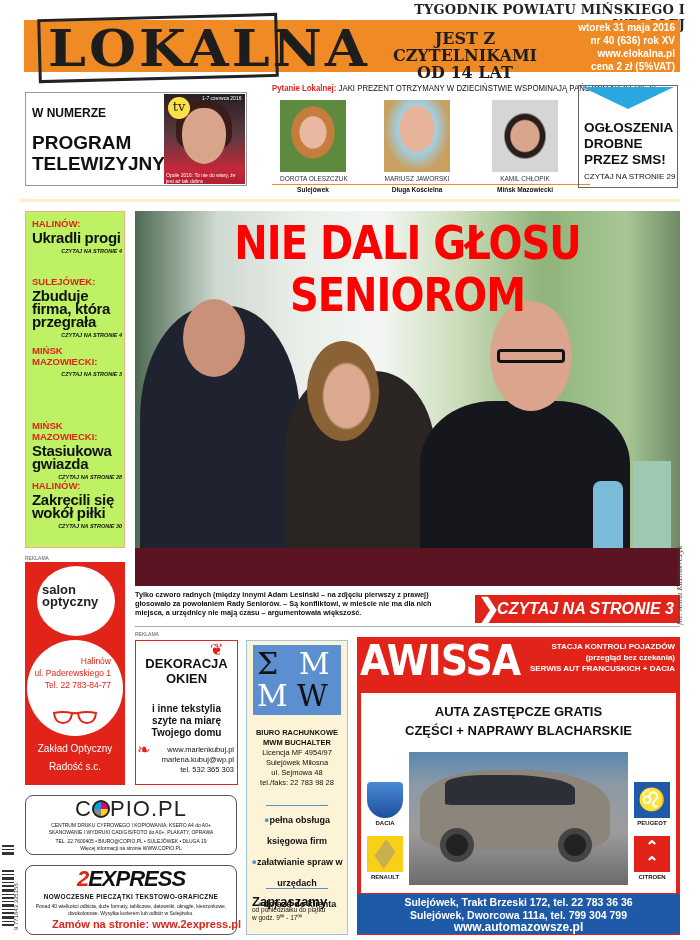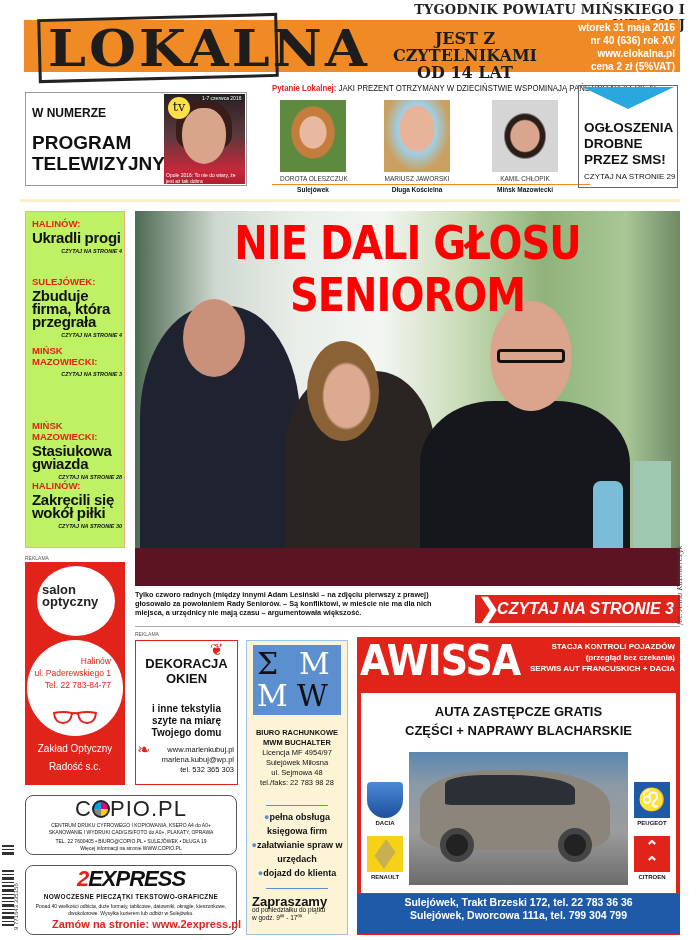--- a/index.html
+++ b/index.html
@@ -69,21 +69,21 @@
 #deko-contact{left:150px;top:745px;width:84px;text-align:right;font-size:7.5px;line-height:10px;}
 #deko-orn1{left:210px;top:640px;color:#e2231a;font-size:16px;}
 #deko-orn2{left:137px;top:740px;color:#e2231a;font-size:16px;}
 
 #mwm{left:246px;top:640px;width:102px;height:295px;background:#fdf3d6;border:1px solid #9ec3e6;}
 #mwm-logo{left:253px;top:645px;width:88px;height:70px;background:#5b8fd0;}
 .mwm-l{position:absolute;font-family:"DejaVu Serif",serif;font-size:30px;line-height:30px;}
 #mwm-title{left:246px;top:728px;width:102px;text-align:center;font-size:7.5px;font-weight:bold;line-height:10px;}
 #mwm-info{left:246px;top:748px;width:102px;text-align:center;font-size:7.5px;line-height:10px;}
 .mwm-hr{position:absolute;left:266px;width:62px;height:1px;background:#5b8fd0;}
-#mwm-list{left:246px;top:810px;width:102px;text-align:center;font-size:9px;font-weight:bold;line-height:14px;}
+#mwm-list{left:246px;top:810px;width:102px;text-align:center;font-size:9px;font-weight:bold;line-height:21px;}
 #mwm-list .dot{color:#5b8fd0;}
 #mwm-foot{left:252px;top:898px;width:94px;font-size:6.5px;line-height:8px;}
 
 #awissa{left:357px;top:637px;width:323px;height:298px;background:#e2231a;}
 #awissa-name{left:360px;top:636px;color:#fff;font-weight:bold;font-size:38px;letter-spacing:-1px;transform:scaleY(1.1);transform-origin:top;font-family:"DejaVu Sans",sans-serif;}
 #awissa-serv{left:500px;top:641px;width:175px;text-align:right;color:#fff;font-size:8px;font-weight:bold;line-height:11px;}
 #awissa-white{left:361px;top:693px;width:315px;height:200px;background:#fff;}
 #awissa-h1{left:361px;top:702px;width:315px;text-align:center;font-size:13px;font-weight:bold;line-height:19px;}
 #awissa-car{left:409px;top:752px;width:219px;height:133px;background:linear-gradient(180deg,#5a87b0 0%,#8c9aa6 25%,#9c9c9c 60%,#6b6b6b 100%);}
 #car-body{left:420px;top:770px;width:190px;height:80px;border-radius:40% 45% 20% 20%;background:#8c857b;}
@@ -320,20 +320,21 @@
   <div>PEUGEOT</div>
 </div>
 <div class="brand" style="left:632px;top:836px;">
   <div class="badge" style="background:#e2231a;color:#fff;font-size:16px;line-height:16px;padding-top:3px;">⌃<br>⌃</div>
   <div>CITROEN</div>
 </div>
 <div class="abs" id="awissa-blue"></div>
 <div class="abs" id="awissa-addr">
   <div>Sulejówek, Trakt Brzeski 172, tel. 22 783 36 36</div>
   <div>Sulejówek, Dworcowa 111a, tel. 799 304 799</div>
+  <div style="font-size:12px;">www.automazowsze.pl</div>
 </div>
 
 <div class="abs" id="copio"></div>
 <div class="abs" id="copio-logo">
   <span>C</span><span style="display:inline-block;width:18px;height:18px;border-radius:50%;vertical-align:-2px;border:2px solid #222;background:conic-gradient(#e6007e 0 25%,#ffd400 0 50%,#888 0 75%,#00a0e3 0);"></span><span>PIO.PL</span>
 </div>
 <div class="abs" id="copio-text">
   <div>CENTRUM DRUKU CYFROWEGO I KOPIOWANIA, KSERO A4 do A0+</div>
   <div>SKANOWANIE I WYDRUKI CAD/GIS/FOTO do A0+, PLAKATY, OPRAWA</div>
   <div style="margin-top:2px;">TEL. 22 7600405 • BIURO@COPIO.PL • SULEJÓWEK • DŁUGA 19</div>

